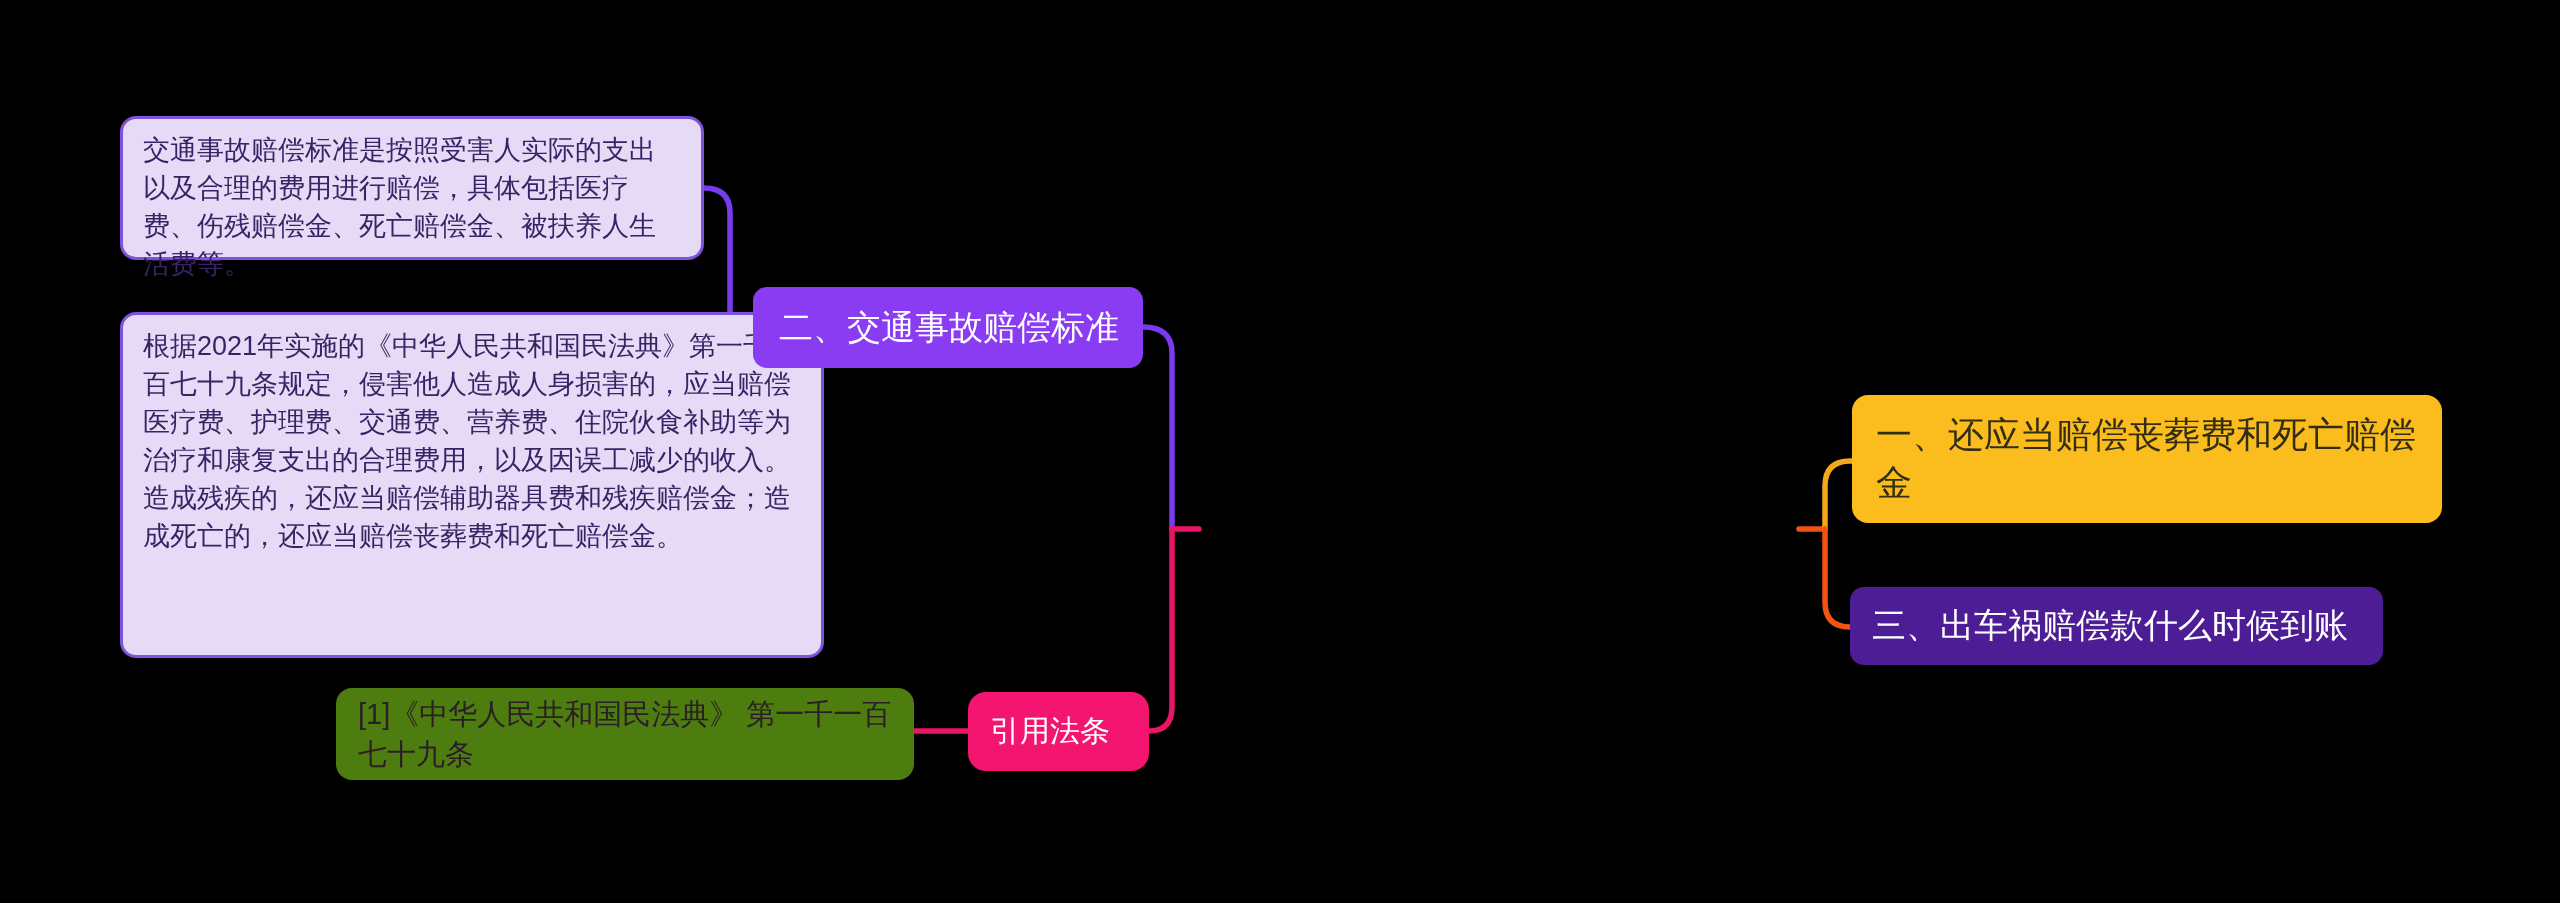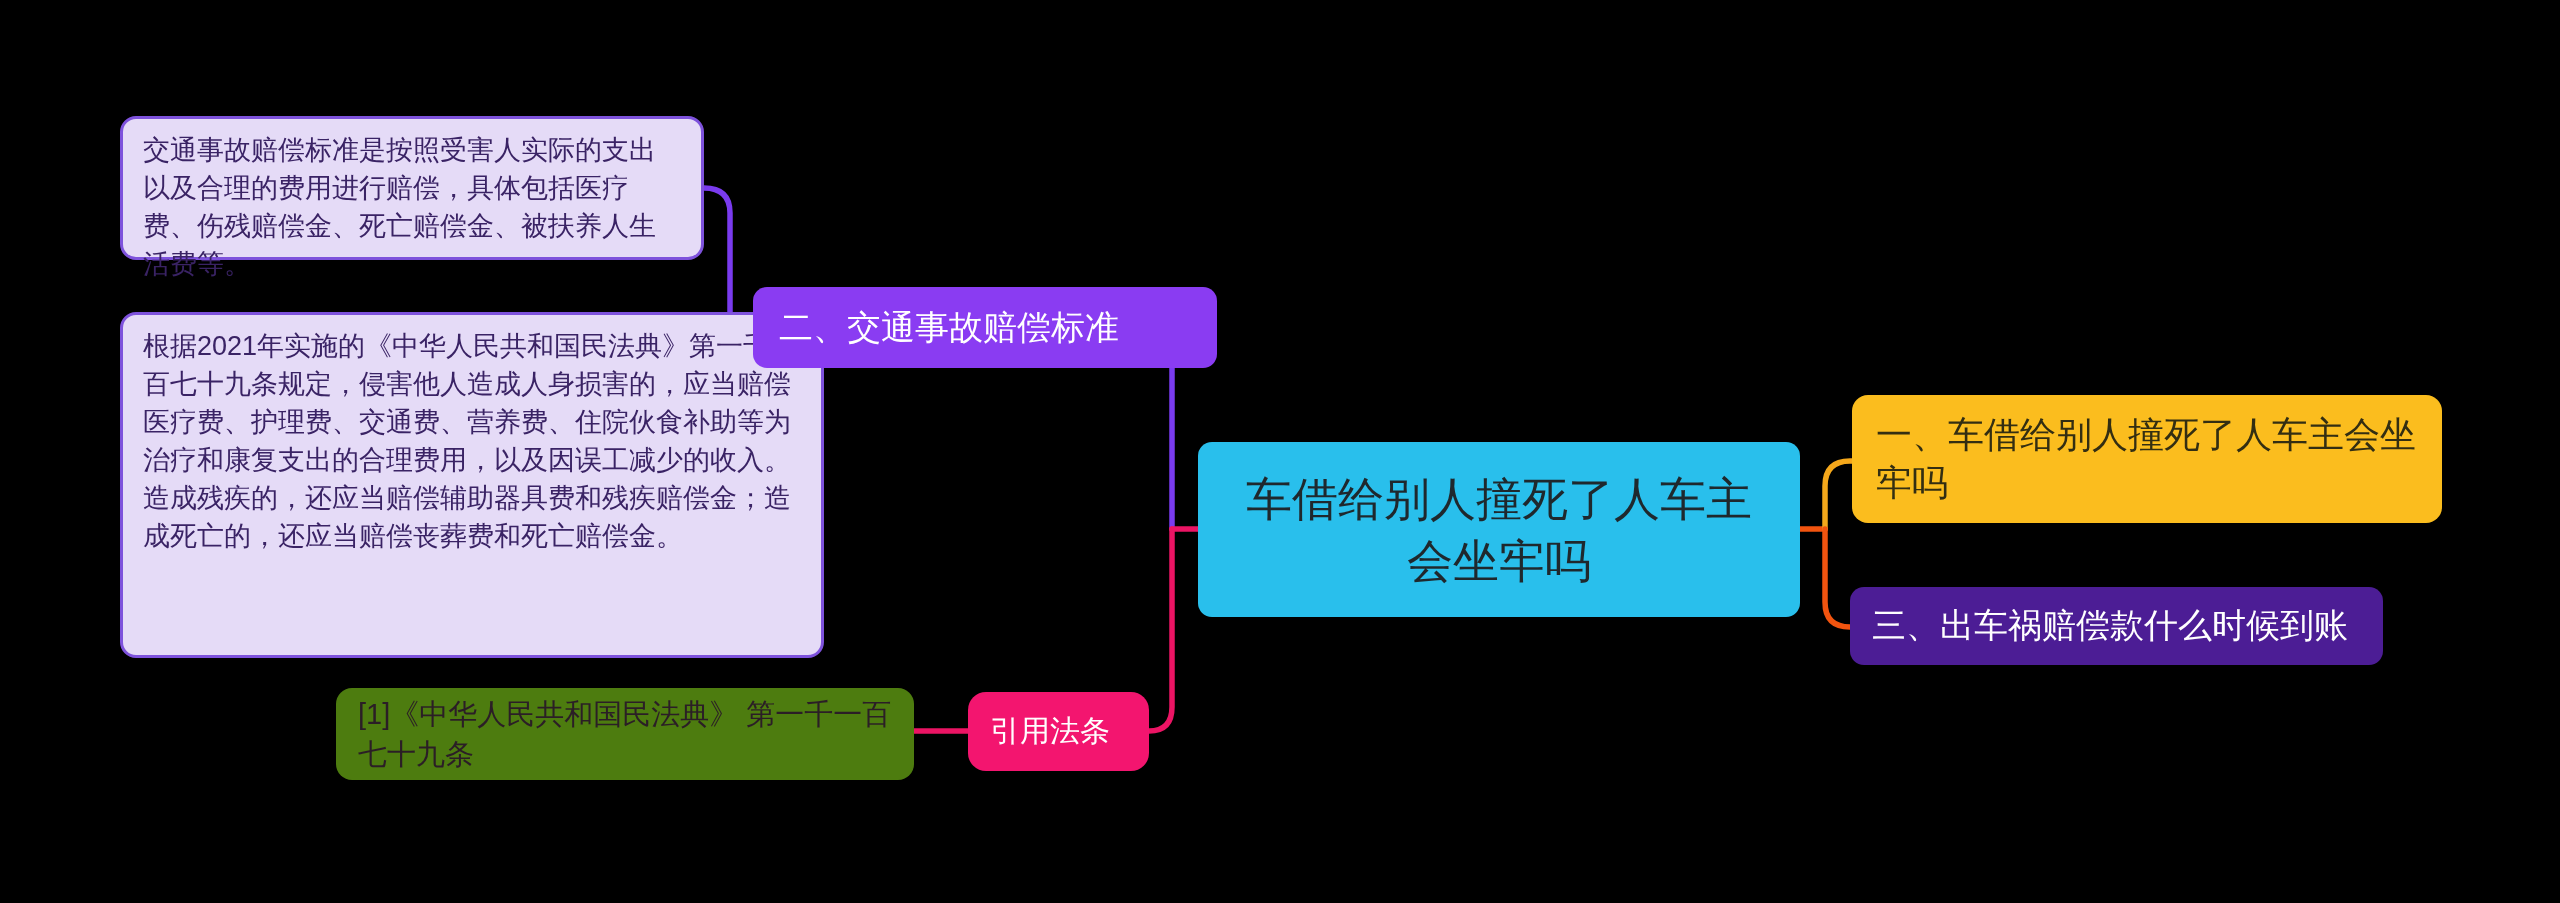--- a/index.html
+++ b/index.html
@@ -25,21 +25,21 @@
     font-size: 27px;
     line-height: 38px;
     padding: 12px 20px;
     align-items: flex-start;
   }
   .note1 { left: 120px; top: 116px; width: 584px; height: 144px; }
   .note2 { left: 120px; top: 312px; width: 704px; height: 346px; }
 
   
   .topic2 {
-    left: 753px; top: 287px; width: 464px; height: 81px;
+    left: 753px; top: 287px; width: 390px; height: 81px;
     background: #8A3CF2; border-radius: 14px;
     color: #FFFFFF; font-size: 34px; padding: 0 26px; white-space: nowrap;
   }
 
   
   .central {
     left: 1198px; top: 442px; width: 602px; height: 175px;
     background: #29BFEC; border-radius: 14px;
     color: #1F282D; font-size: 46px; line-height: 62px;
     justify-content: center; text-align: center; padding: 0 40px;
@@ -105,33 +105,30 @@
   </div>
 
   <div class="note note-purple note2">
     <span>根据2021年实施的《中华人民共和国民法典》第一千一百七十九条规定，侵害他人造成人身损害的，应当赔偿医疗费、护理费、交通费、营养费、住院伙食补助等为治疗和康复支出的合理费用，以及因误工减少的收入。造成残疾的，还应当赔偿辅助器具费和残疾赔偿金；造成死亡的，还应当赔偿丧葬费和死亡赔偿金。</span>
   </div>
 
   <div class="node topic2">
     <span>二、交通事故赔偿标准</span>
   </div>
 
-  <div class="node central">
-    <span>车借给别人撞死了人车主会坐牢吗</span>
-  </div>
 
   <div class="node citation-node">
     <span>引用法条</span>
   </div>
 
   <div class="note citation-note">
     <span>[1]《中华人民共和国民法典》 第一千一百七十九条</span>
   </div>
 
   <div class="node topic1">
-    <span>一、车借给别人撞死了人车主会坐牢吗</span>
+    <span>一、还应当赔偿丧葬费和死亡赔偿金</span>
   </div>
 
   <div class="node topic3">
     <span>三、出车祸赔偿款什么时候到账</span>
   </div>
 
 </div>
 
 </body></html>

